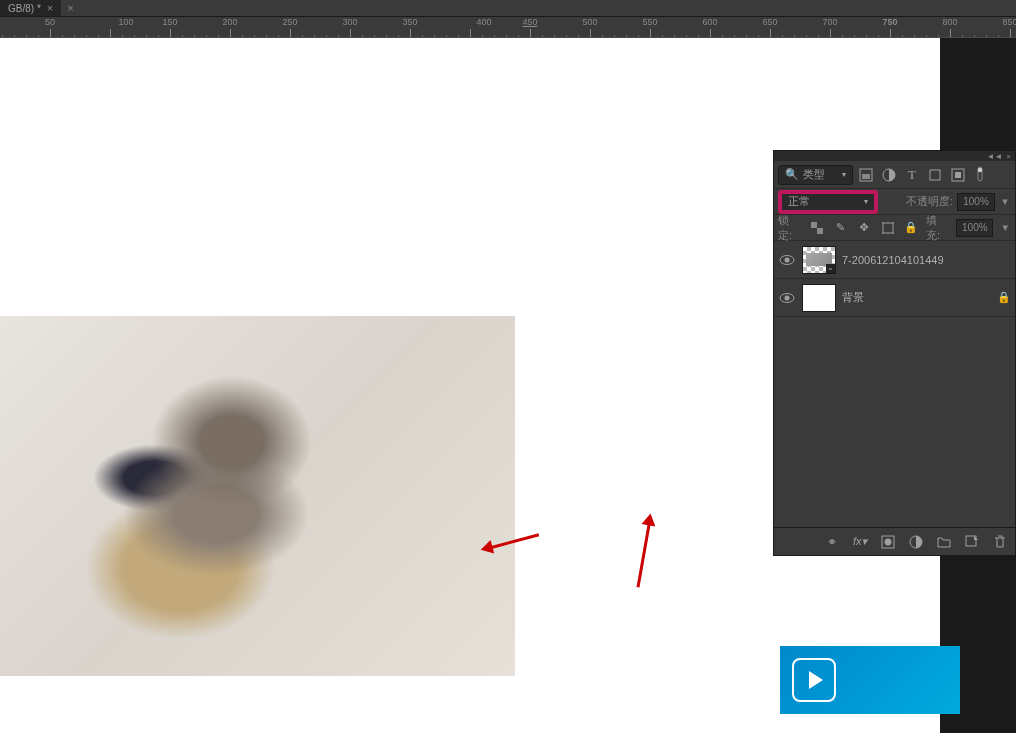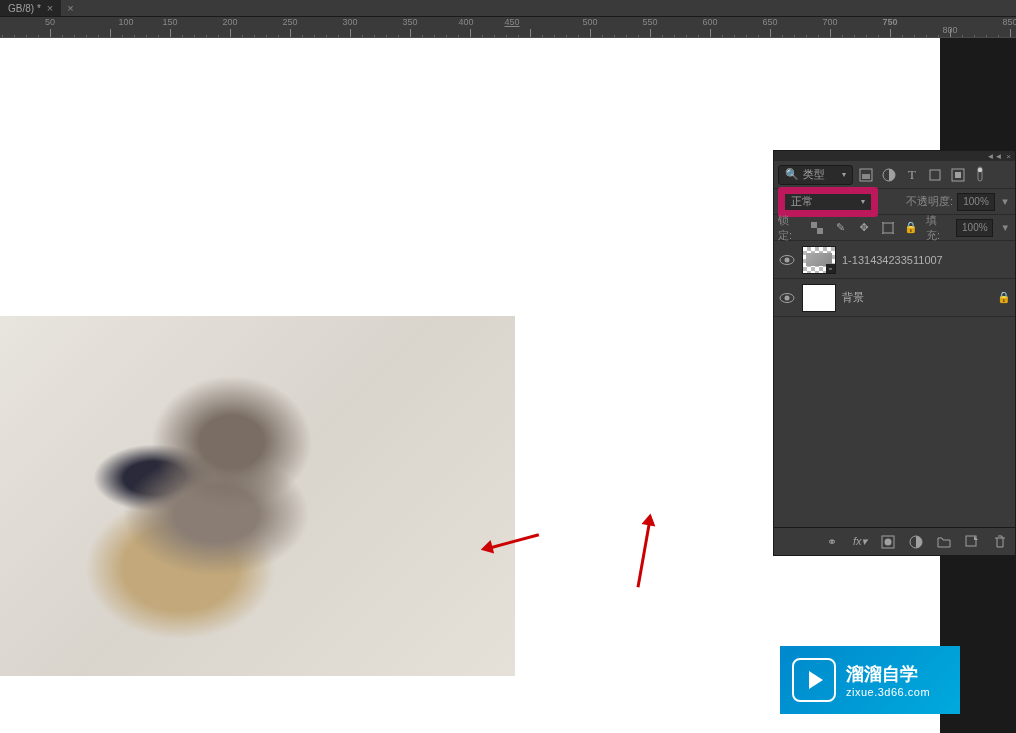--- a/index.html
+++ b/index.html
@@ -35,21 +35,21 @@
 .panel-header-icon { color: #888; font-size: 8px; cursor: pointer; }
 .panel-tabs { height: 28px; background: #2a2a2a; display: flex; align-items: stretch; border-bottom: 1px solid #1a1a1a; }
 .panel-tab { background: #3a3a3a; padding: 0 14px; display: flex; align-items: center; font-size: 12px; color: #c0c0c0; border-right: 1px solid #1a1a1a; }
 .panel-menu { margin-left: auto; padding: 0 8px; display: flex; align-items: center; color: #888; cursor: pointer; }
 
 .filter-row { height: 28px; display: flex; align-items: center; padding: 0 4px; gap: 3px; border-bottom: 1px solid #2a2a2a; }
 .filter-select { background: #2a2a2a; border: 1px solid #1a1a1a; border-radius: 3px; height: 20px; display: flex; align-items: center; padding: 0 6px; gap: 4px; flex: 0 0 75px; font-size: 11px; color: #a0a0a0; }
 .filter-icon { width: 20px; height: 20px; display: flex; align-items: center; justify-content: center; color: #a0a0a0; cursor: pointer; }
 
 .opacity-row, .fill-row { height: 26px; display: flex; align-items: center; padding: 0 4px; gap: 4px; border-bottom: 1px solid #2a2a2a; font-size: 11px; }
-.blend-select { background: #2a2a2a; border: 7px solid #be185d; border-radius: 3px; height: 20px; flex: 0 0 100px; display: flex; align-items: center; padding: 8px 6px; color: #a0a0a0; }
+.blend-select { background: #2a2a2a; border: 4px solid #be185d; border-radius: 3px; height: 20px; flex: 0 0 100px; display: flex; align-items: center; padding: 8px 6px; color: #a0a0a0; }
 .opacity-label { margin-left: auto; color: #888; }
 .opacity-value { background: #2a2a2a; border: 1px solid #1a1a1a; width: 38px; height: 18px; display: flex; align-items: center; justify-content: center; font-size: 10px; color: #888; }
 .opacity-dd { width: 12px; color: #888; text-align: center; cursor: pointer; }
 .lock-row { height: 26px; display: flex; align-items: center; padding: 0 4px; gap: 6px; border-bottom: 1px solid #2a2a2a; font-size: 11px; }
 .lock-label { color: #888; }
 .lock-icon { width: 18px; height: 18px; display: flex; align-items: center; justify-content: center; color: #a0a0a0; cursor: pointer; }
 
 .layer-list { max-height: 340px; overflow-y: auto; }
 .layer-row { height: 38px; display: flex; align-items: center; padding: 0 4px; gap: 6px; border-bottom: 1px solid #2a2a2a; cursor: pointer; }
 .layer-row.selected { background: #4a6a8a; color: #fff; }
@@ -127,27 +127,27 @@
     <div class="tick tick-minor" style="left: 362px;"></div>
     <div class="tick tick-minor" style="left: 374px;"></div>
     <div class="tick tick-minor" style="left: 386px;"></div>
     <div class="tick tick-minor" style="left: 398px;"></div>
     <div class="tick-label" style="left: 410px;">350</div>
     <div class="tick tick-major" style="left: 410px;"></div>
     <div class="tick tick-minor" style="left: 422px;"></div>
     <div class="tick tick-minor" style="left: 434px;"></div>
     <div class="tick tick-minor" style="left: 446px;"></div>
     <div class="tick tick-minor" style="left: 458px;"></div>
-    <div class="tick-label" style="left: 466px;">400</div>
+    <div class="tick-label" style="left: 484px;">400</div>
     <div class="tick tick-major" style="left: 470px;"></div>
     <div class="tick tick-minor" style="left: 482px;"></div>
     <div class="tick tick-minor" style="left: 494px;"></div>
     <div class="tick tick-minor" style="left: 506px;"></div>
     <div class="tick tick-minor" style="left: 518px;"></div>
-    <div class="tick-label" style="left: 512px; text-decoration: underline;">450</div>
+    <div class="tick-label" style="left: 530px; text-decoration: underline;">450</div>
     <div class="tick tick-major" style="left: 530px;"></div>
     <div class="tick tick-minor" style="left: 542px;"></div>
     <div class="tick tick-minor" style="left: 554px;"></div>
     <div class="tick tick-minor" style="left: 566px;"></div>
     <div class="tick tick-minor" style="left: 578px;"></div>
     <div class="tick-label" style="left: 590px;">500</div>
     <div class="tick tick-major" style="left: 590px;"></div>
     <div class="tick tick-minor" style="left: 602px;"></div>
     <div class="tick tick-minor" style="left: 614px;"></div>
     <div class="tick tick-minor" style="left: 626px;"></div>
@@ -175,21 +175,21 @@
     <div class="tick tick-minor" style="left: 842px;"></div>
     <div class="tick tick-minor" style="left: 854px;"></div>
     <div class="tick tick-minor" style="left: 866px;"></div>
     <div class="tick tick-minor" style="left: 878px;"></div>
     <div class="tick-label" style="left: 890px; font-weight: bold;">750</div>
     <div class="tick tick-major" style="left: 890px;"></div>
     <div class="tick tick-minor" style="left: 902px;"></div>
     <div class="tick tick-minor" style="left: 914px;"></div>
     <div class="tick tick-minor" style="left: 926px;"></div>
     <div class="tick tick-minor" style="left: 938px;"></div>
-    <div class="tick-label" style="left: 950px; margin-top: 8px;">800</div>
+    <div class="tick-label" style="left: 950px;">800</div>
     <div class="tick tick-major" style="left: 950px;"></div>
     <div class="tick tick-minor" style="left: 962px;"></div>
     <div class="tick tick-minor" style="left: 974px;"></div>
     <div class="tick tick-minor" style="left: 986px;"></div>
     <div class="tick tick-minor" style="left: 998px;"></div>
     <div class="tick-label" style="left: 1010px;">850</div>
     <div class="tick tick-major" style="left: 1010px;"></div>
   </div>
 
 <div class="canvas-area">
@@ -287,21 +287,21 @@
         <div class="eye">
           <svg width="16" height="12">
             <ellipse cx="8" cy="6" rx="7" ry="4.5" fill="none" stroke="#a0a0a0"></ellipse>
             <circle cx="8" cy="6" r="2.5" fill="#a0a0a0"></circle>
           </svg>
         </div>
         <div class="thumb checker">
           <div class="thumb-inner"></div>
           <div class="thumb-smart">▫</div>
         </div>
-        <div class="layer-name">1-131434233511007</div>
+        <div class="layer-name">7-200612104101449</div>
       </div>
       <div class="layer-row">
         <div class="eye">
           <svg width="16" height="12">
             <ellipse cx="8" cy="6" rx="7" ry="4.5" fill="none" stroke="#a0a0a0"></ellipse>
             <circle cx="8" cy="6" r="2.5" fill="#a0a0a0"></circle>
           </svg>
         </div>
         <div class="thumb"></div>
         <div class="layer-name">背景</div>
@@ -341,17 +341,13 @@
           <path d="M1 3h10M3 3v9h6V3M4 1h4v2" fill="none" stroke="#a0a0a0"></path>
         </svg>
       </div>
   </div>
 </div>
 
 <div class="watermark">
   <div class="wm-logo">
       <div class="wm-play"></div>
     </div>
-  <div class="wm-text">
-    <span class="wm-title">溜溜自学</span>
-    <span class="wm-sub">zixue.3d66.com</span>
-  </div>
 </div>
 
 </body></html>

